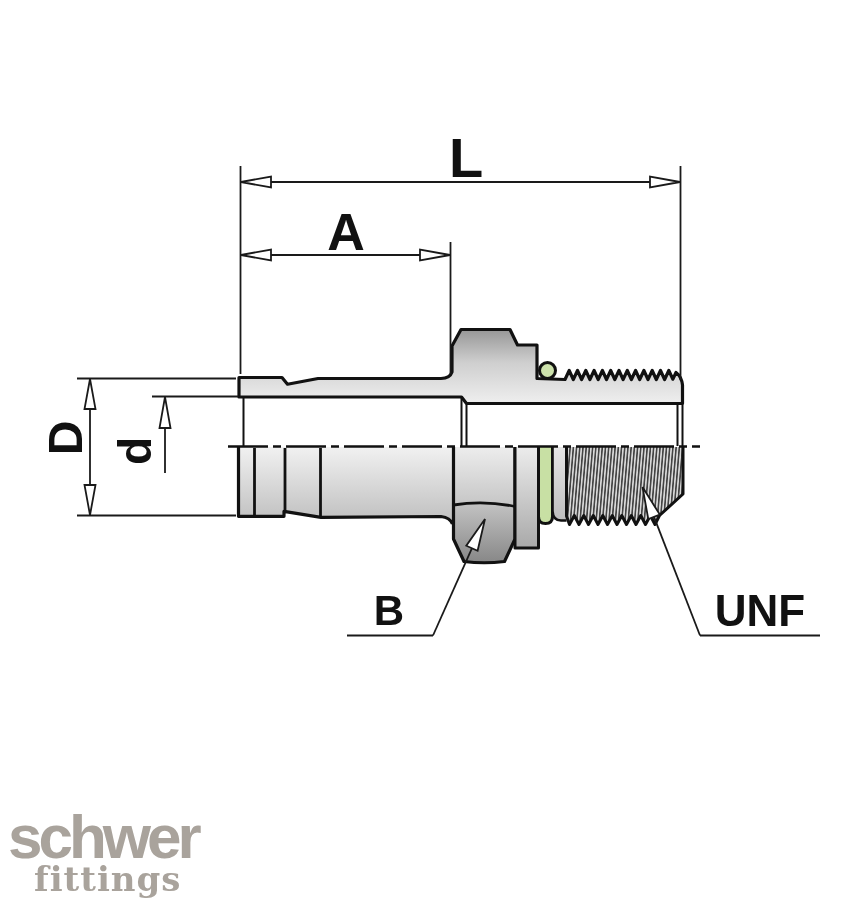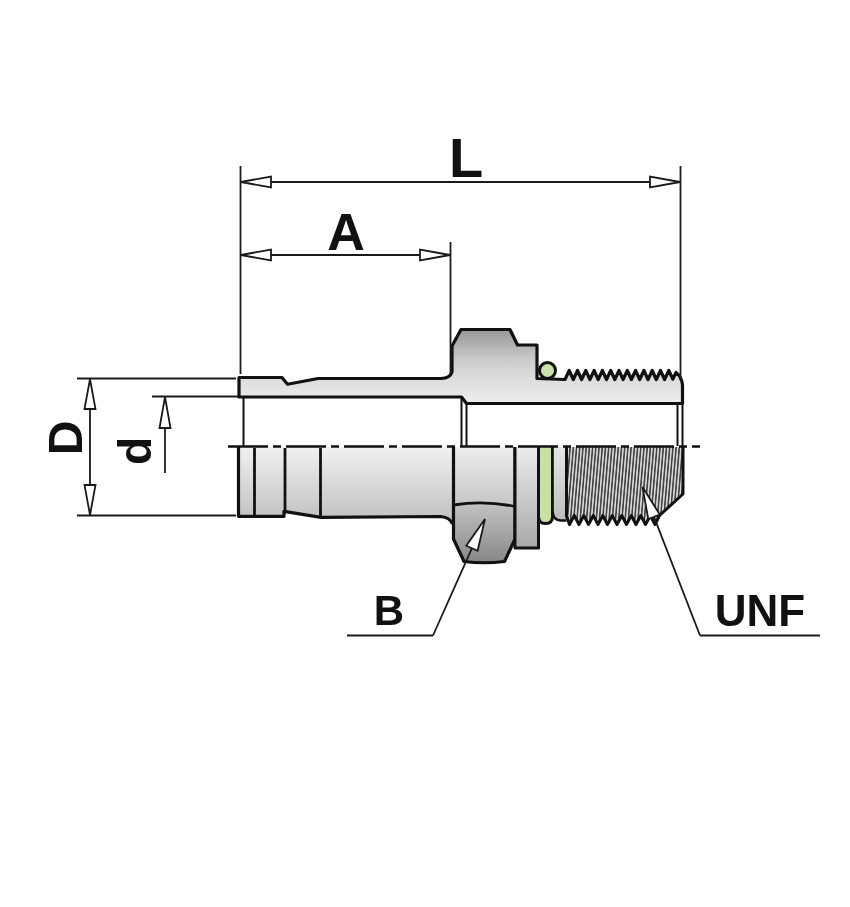--- a/index.html
+++ b/index.html
@@ -139,13 +139,17 @@
   <text class="dim-text" x="389" y="625" font-size="42" text-anchor="middle">B</text>
 
   <g stroke="#1a1a1a" stroke-width="1.8" fill="none">
     <line x1="700" y1="635.5" x2="820" y2="635.5"></line>
     <line x1="700" y1="635.5" x2="654" y2="516.9"></line>
     <polygon points="642.5,487 659.8,514.6 648.3,519.1" fill="#fff"></polygon>
   </g>
   <text class="dim-text" x="760" y="626" font-size="44" text-anchor="middle">UNF</text>
 </svg>
 
+<div class="logo">
+  <div class="logo-main">schwer</div>
+  <div class="logo-sub">fittings</div>
+</div>
 </div>
 
 </body></html>

